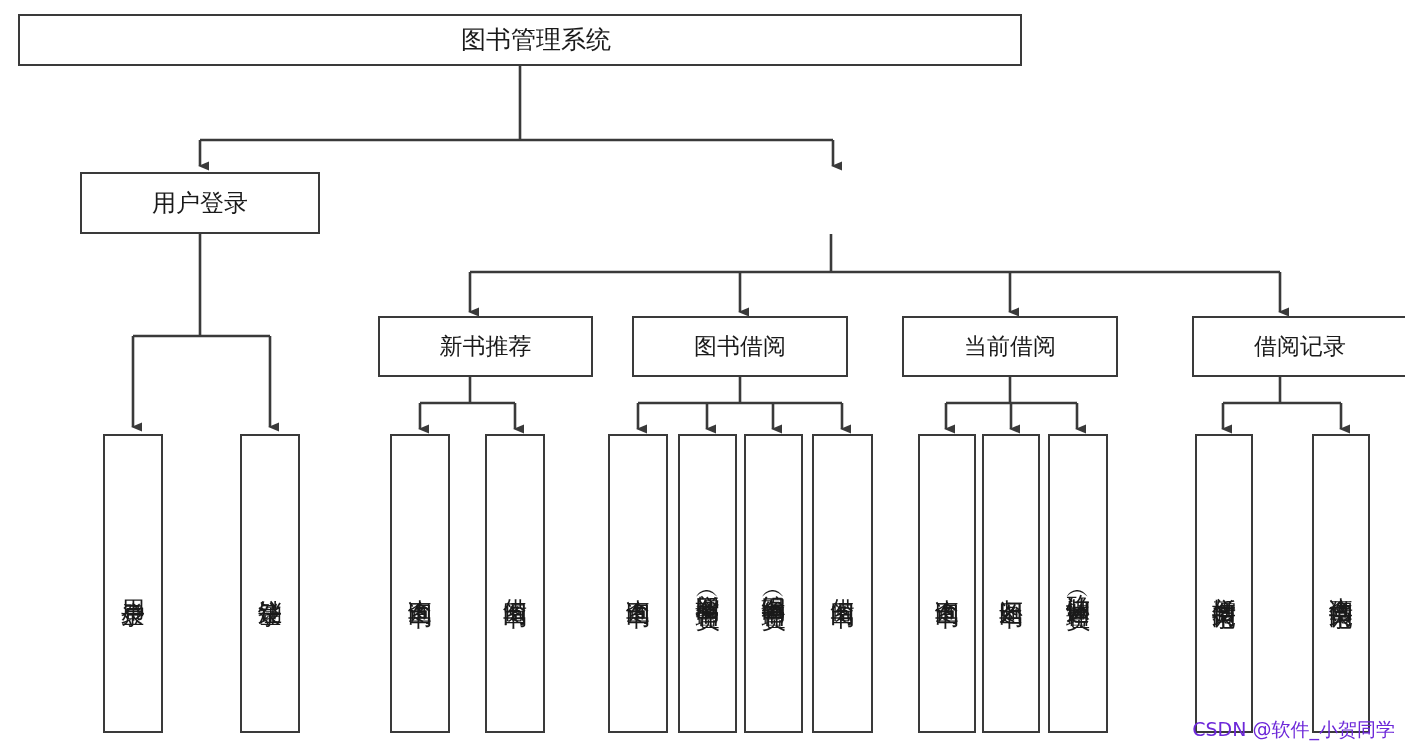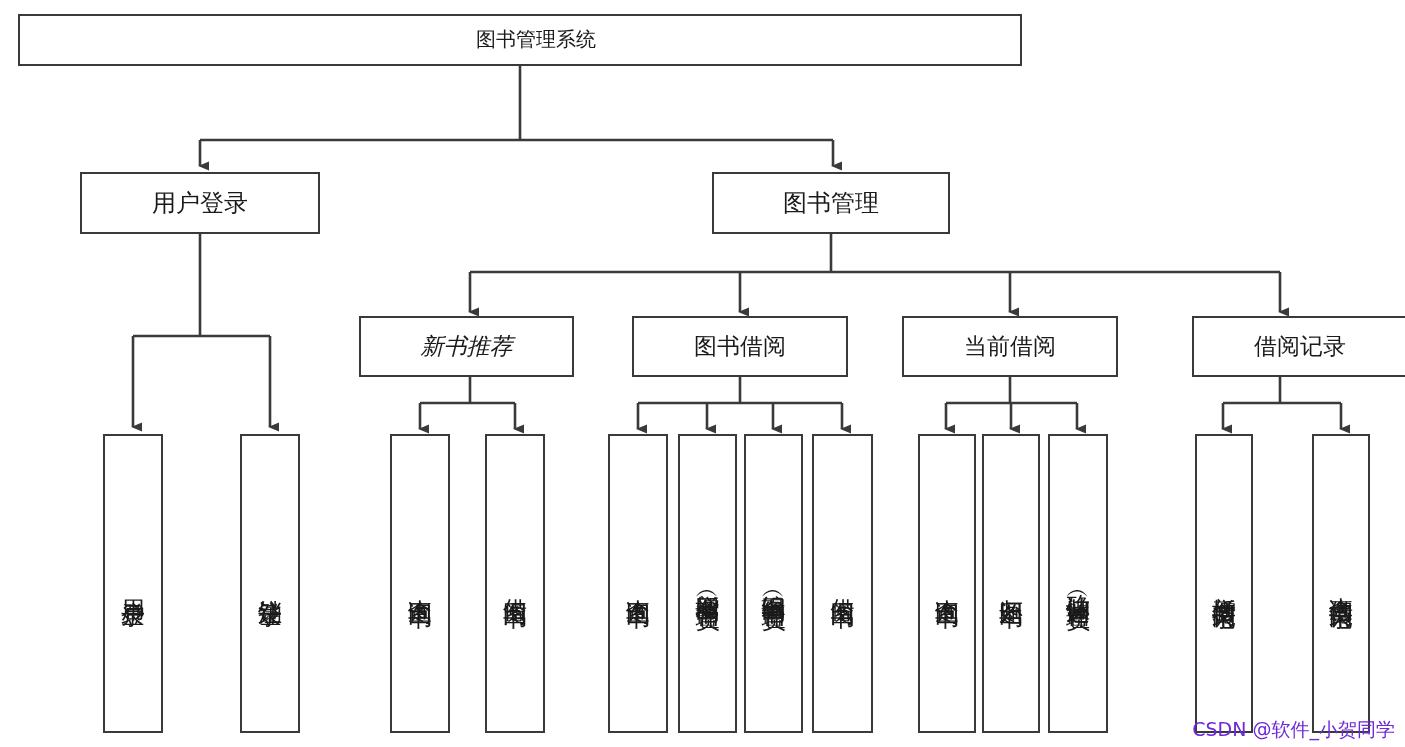--- a/index.html
+++ b/index.html
@@ -34,21 +34,21 @@
     justify-content: center;
     color: #1a1a1a;
     z-index: 2;
   }
   .node .label {
     display: block;
     text-align: center;
     line-height: 1.18;
     white-space: nowrap;
   }
-  .node-root .label  { font-size: 20px; margin-left: 32px; }
+  .node-root .label  { font-size: 25px; margin-left: 32px; }
   .node-l1 .label    { font-size: 24px; }
   .node-l2 .label    { font-size: 23px; }
   
   .node-leaf {
     align-items: flex-start;
     padding-top: 6px;
   }
   .node-leaf .label {
     writing-mode: vertical-rl;
     text-orientation: upright;
@@ -126,25 +126,22 @@
     </g>
   </svg>
 
   <div class="node node-root" style="left:18px; top:14px; width:1004px; height:52px;">
     <span class="label">图书管理系统</span>
   </div>
 
   <div class="node node-l1" style="left:80px; top:172px; width:240px; height:62px;">
     <span class="label">用户登录</span>
   </div>
-  <div class="node node-l1" style="left:712px; top:172px; width:238px; height:62px;">
-    <span class="label">图书管理</span>
-  </div>
 
-  <div class="node node-l2" style="left:359px; top:316px; width:215px; height:61px;font-style:italic;">
+  <div class="node node-l2" style="left:378px; top:316px; width:215px; height:61px;">
     <span class="label">新书推荐</span>
   </div>
   <div class="node node-l2" style="left:632px; top:316px; width:216px; height:61px;">
     <span class="label">图书借阅</span>
   </div>
   <div class="node node-l2" style="left:902px; top:316px; width:216px; height:61px;">
     <span class="label">当前借阅</span>
   </div>
   <div class="node node-l2" style="left:1192px; top:316px; width:216px; height:61px;">
     <span class="label">借阅记录</span>

